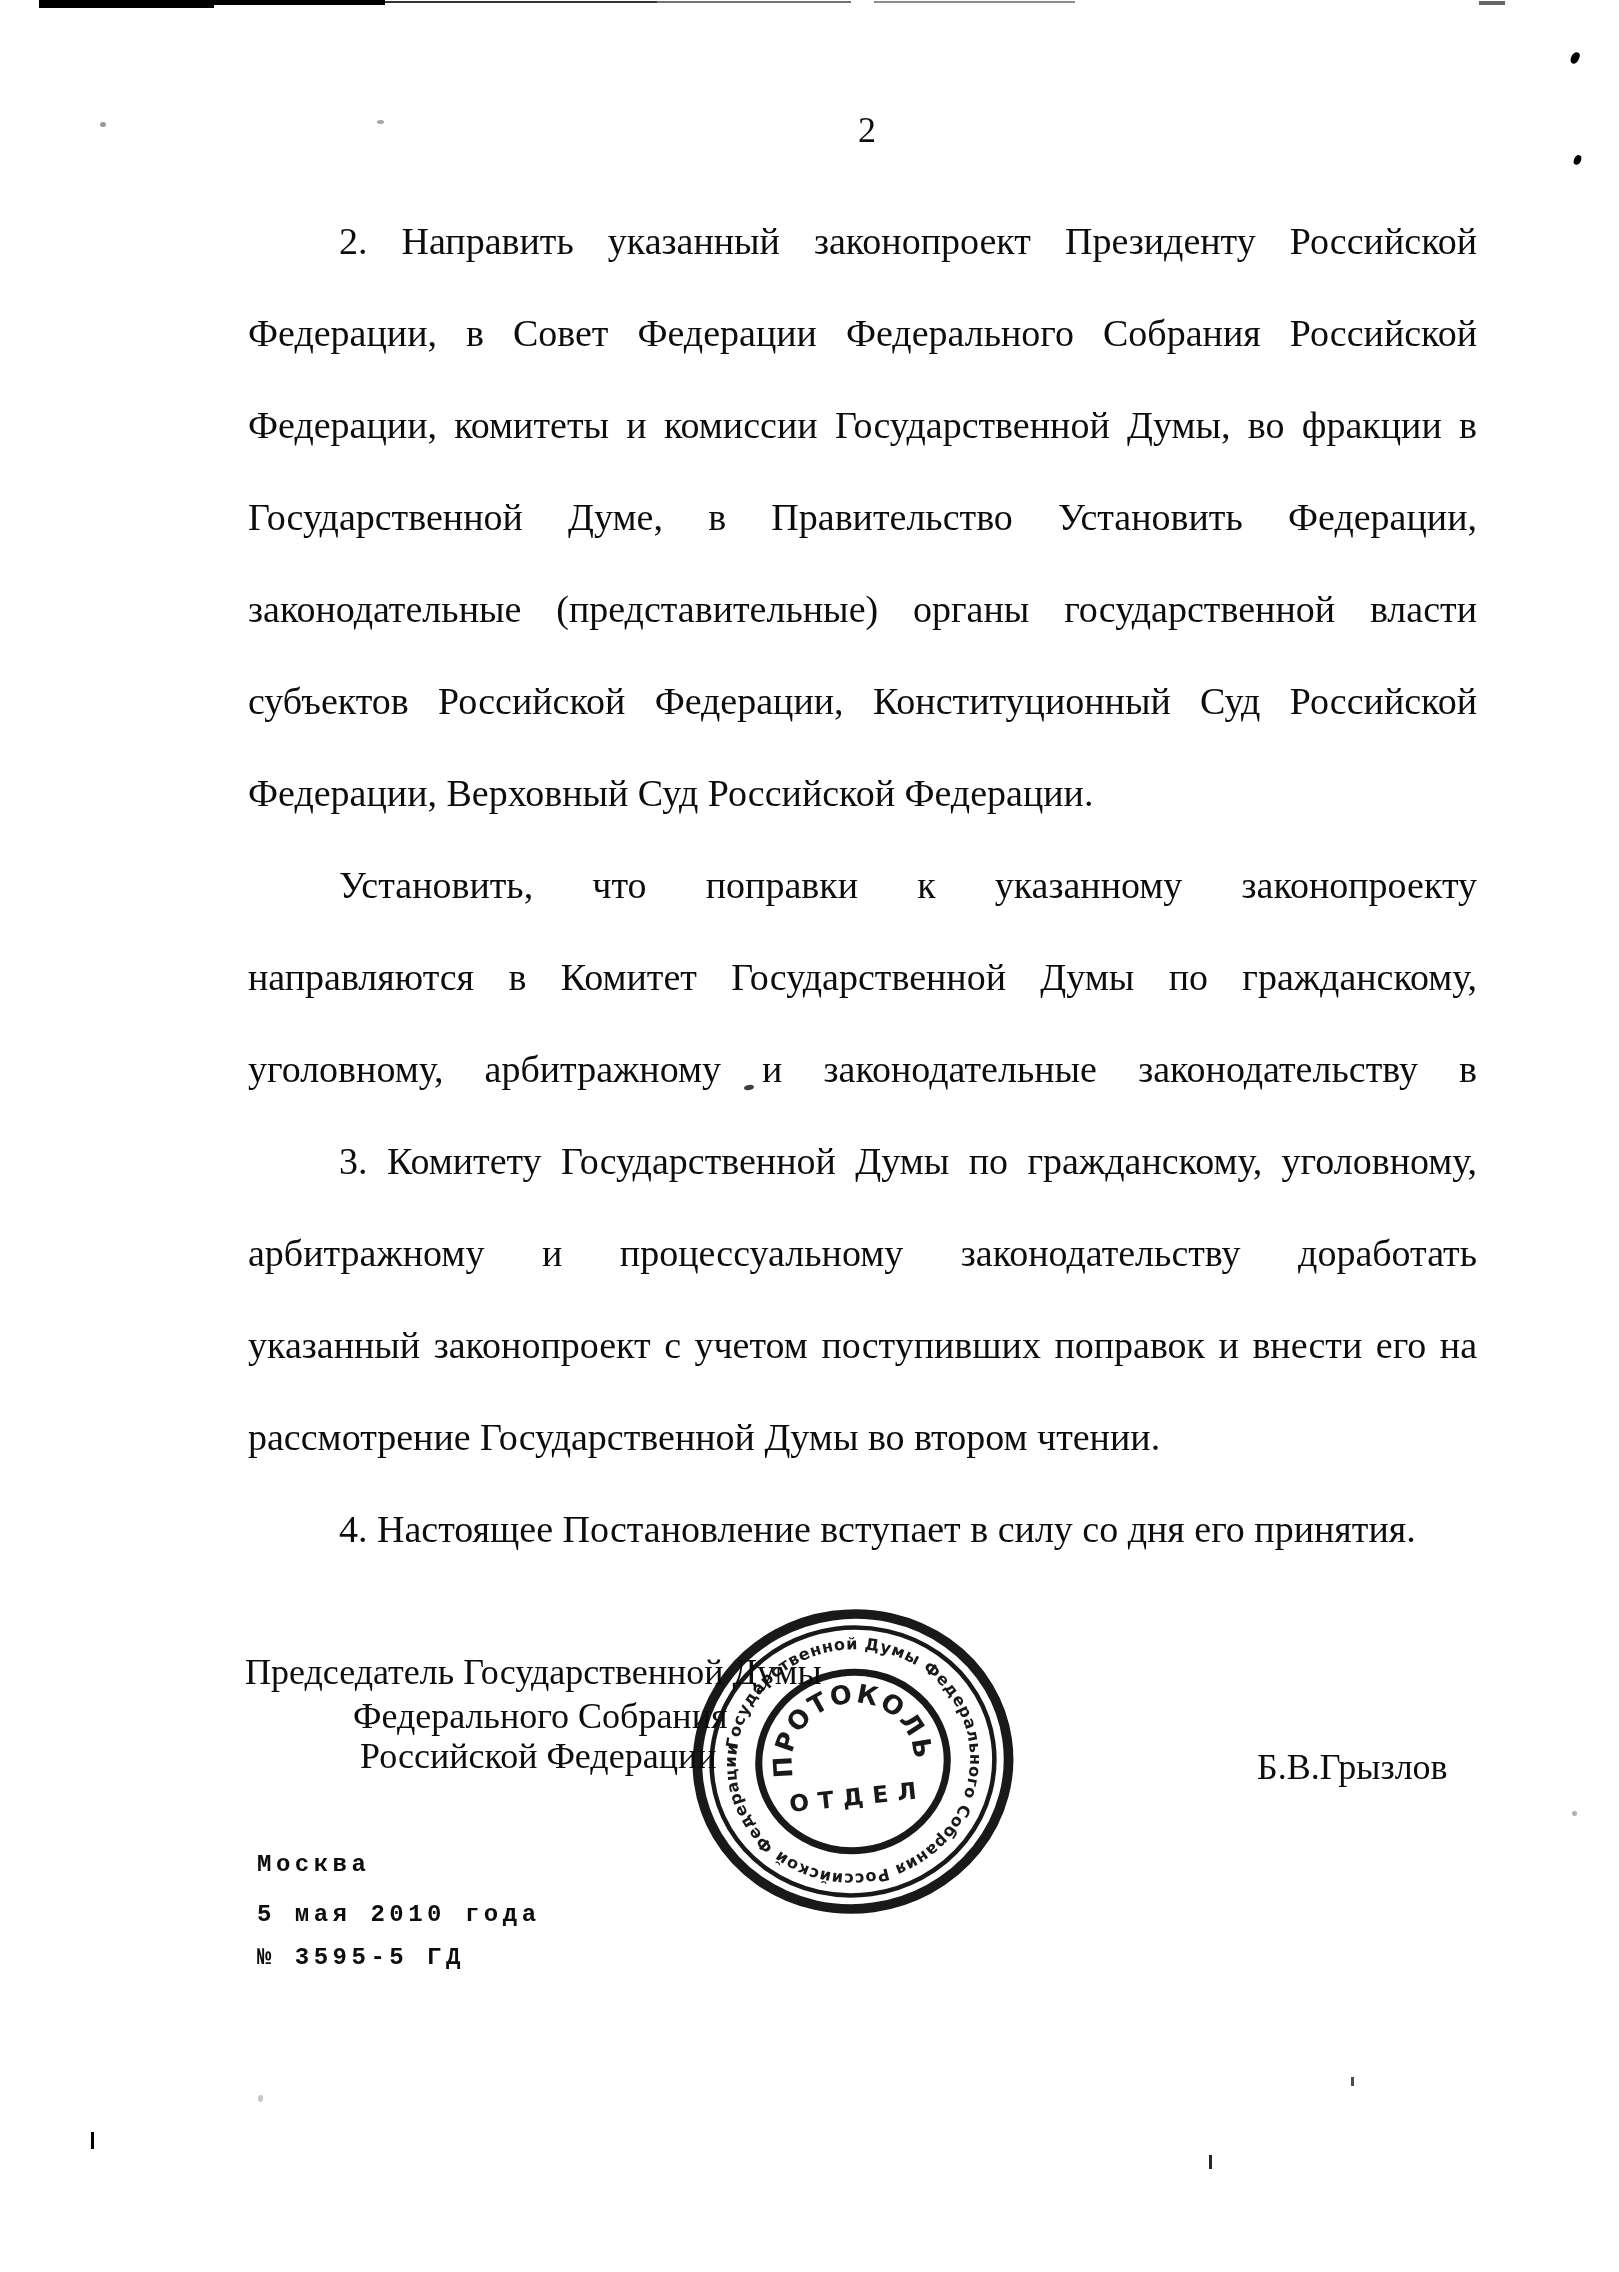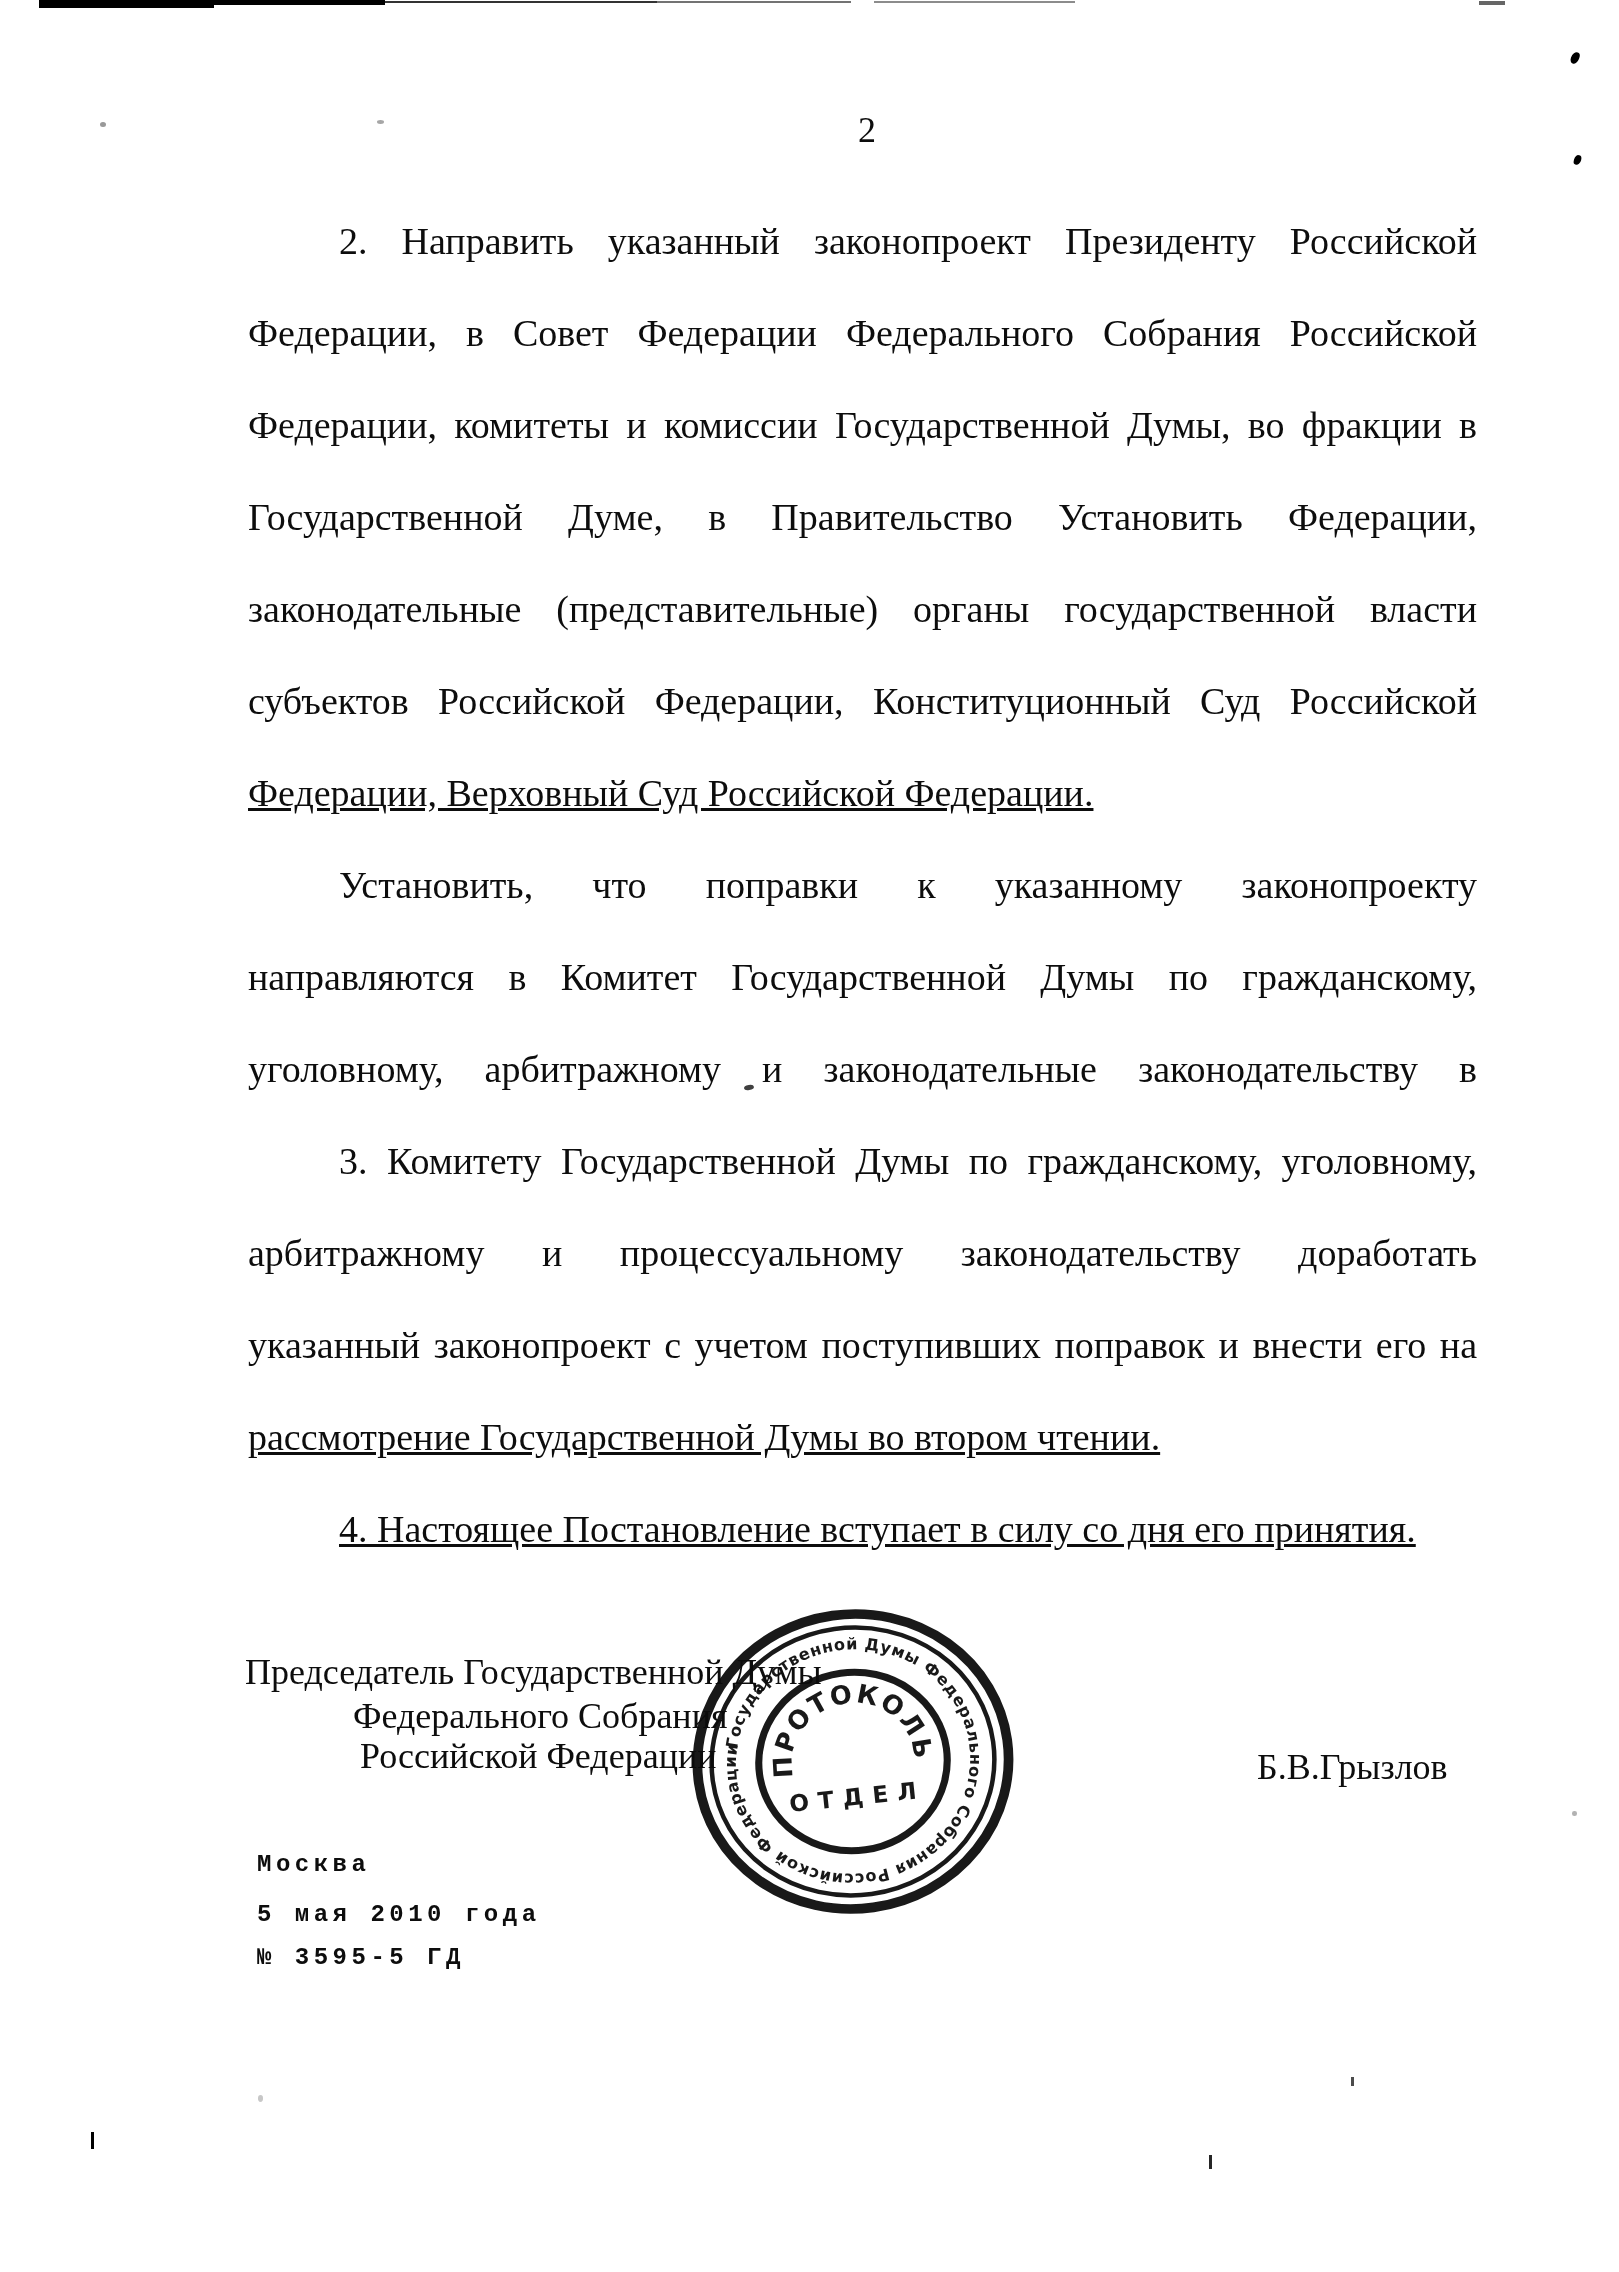--- a/index.html
+++ b/index.html
@@ -19,21 +19,21 @@
   
   .body-block{
     position:absolute;left:248px;top:195px;width:1229px;
   }
   .line{
     height:92px;line-height:92px;
     font-size:38px;
     text-align:justify;text-align-last:justify;
     white-space:normal;
   }
-  .line.noj{text-align-last:left;text-decoration:underline;}
+  .line.noj{text-align-last:left;}
   .line.ind{text-indent:91px;}
   
   .sig{position:absolute;font-size:36px;line-height:41px;white-space:nowrap;}
   .sig1{left:245px;top:1652px;}
   .sig2{left:353px;top:1696px;}
   .sig3{left:360px;top:1736px;}
   .sig-name{left:1257px;top:1747px;text-align:center;}
   
   .foot{
     position:absolute;left:257px;

